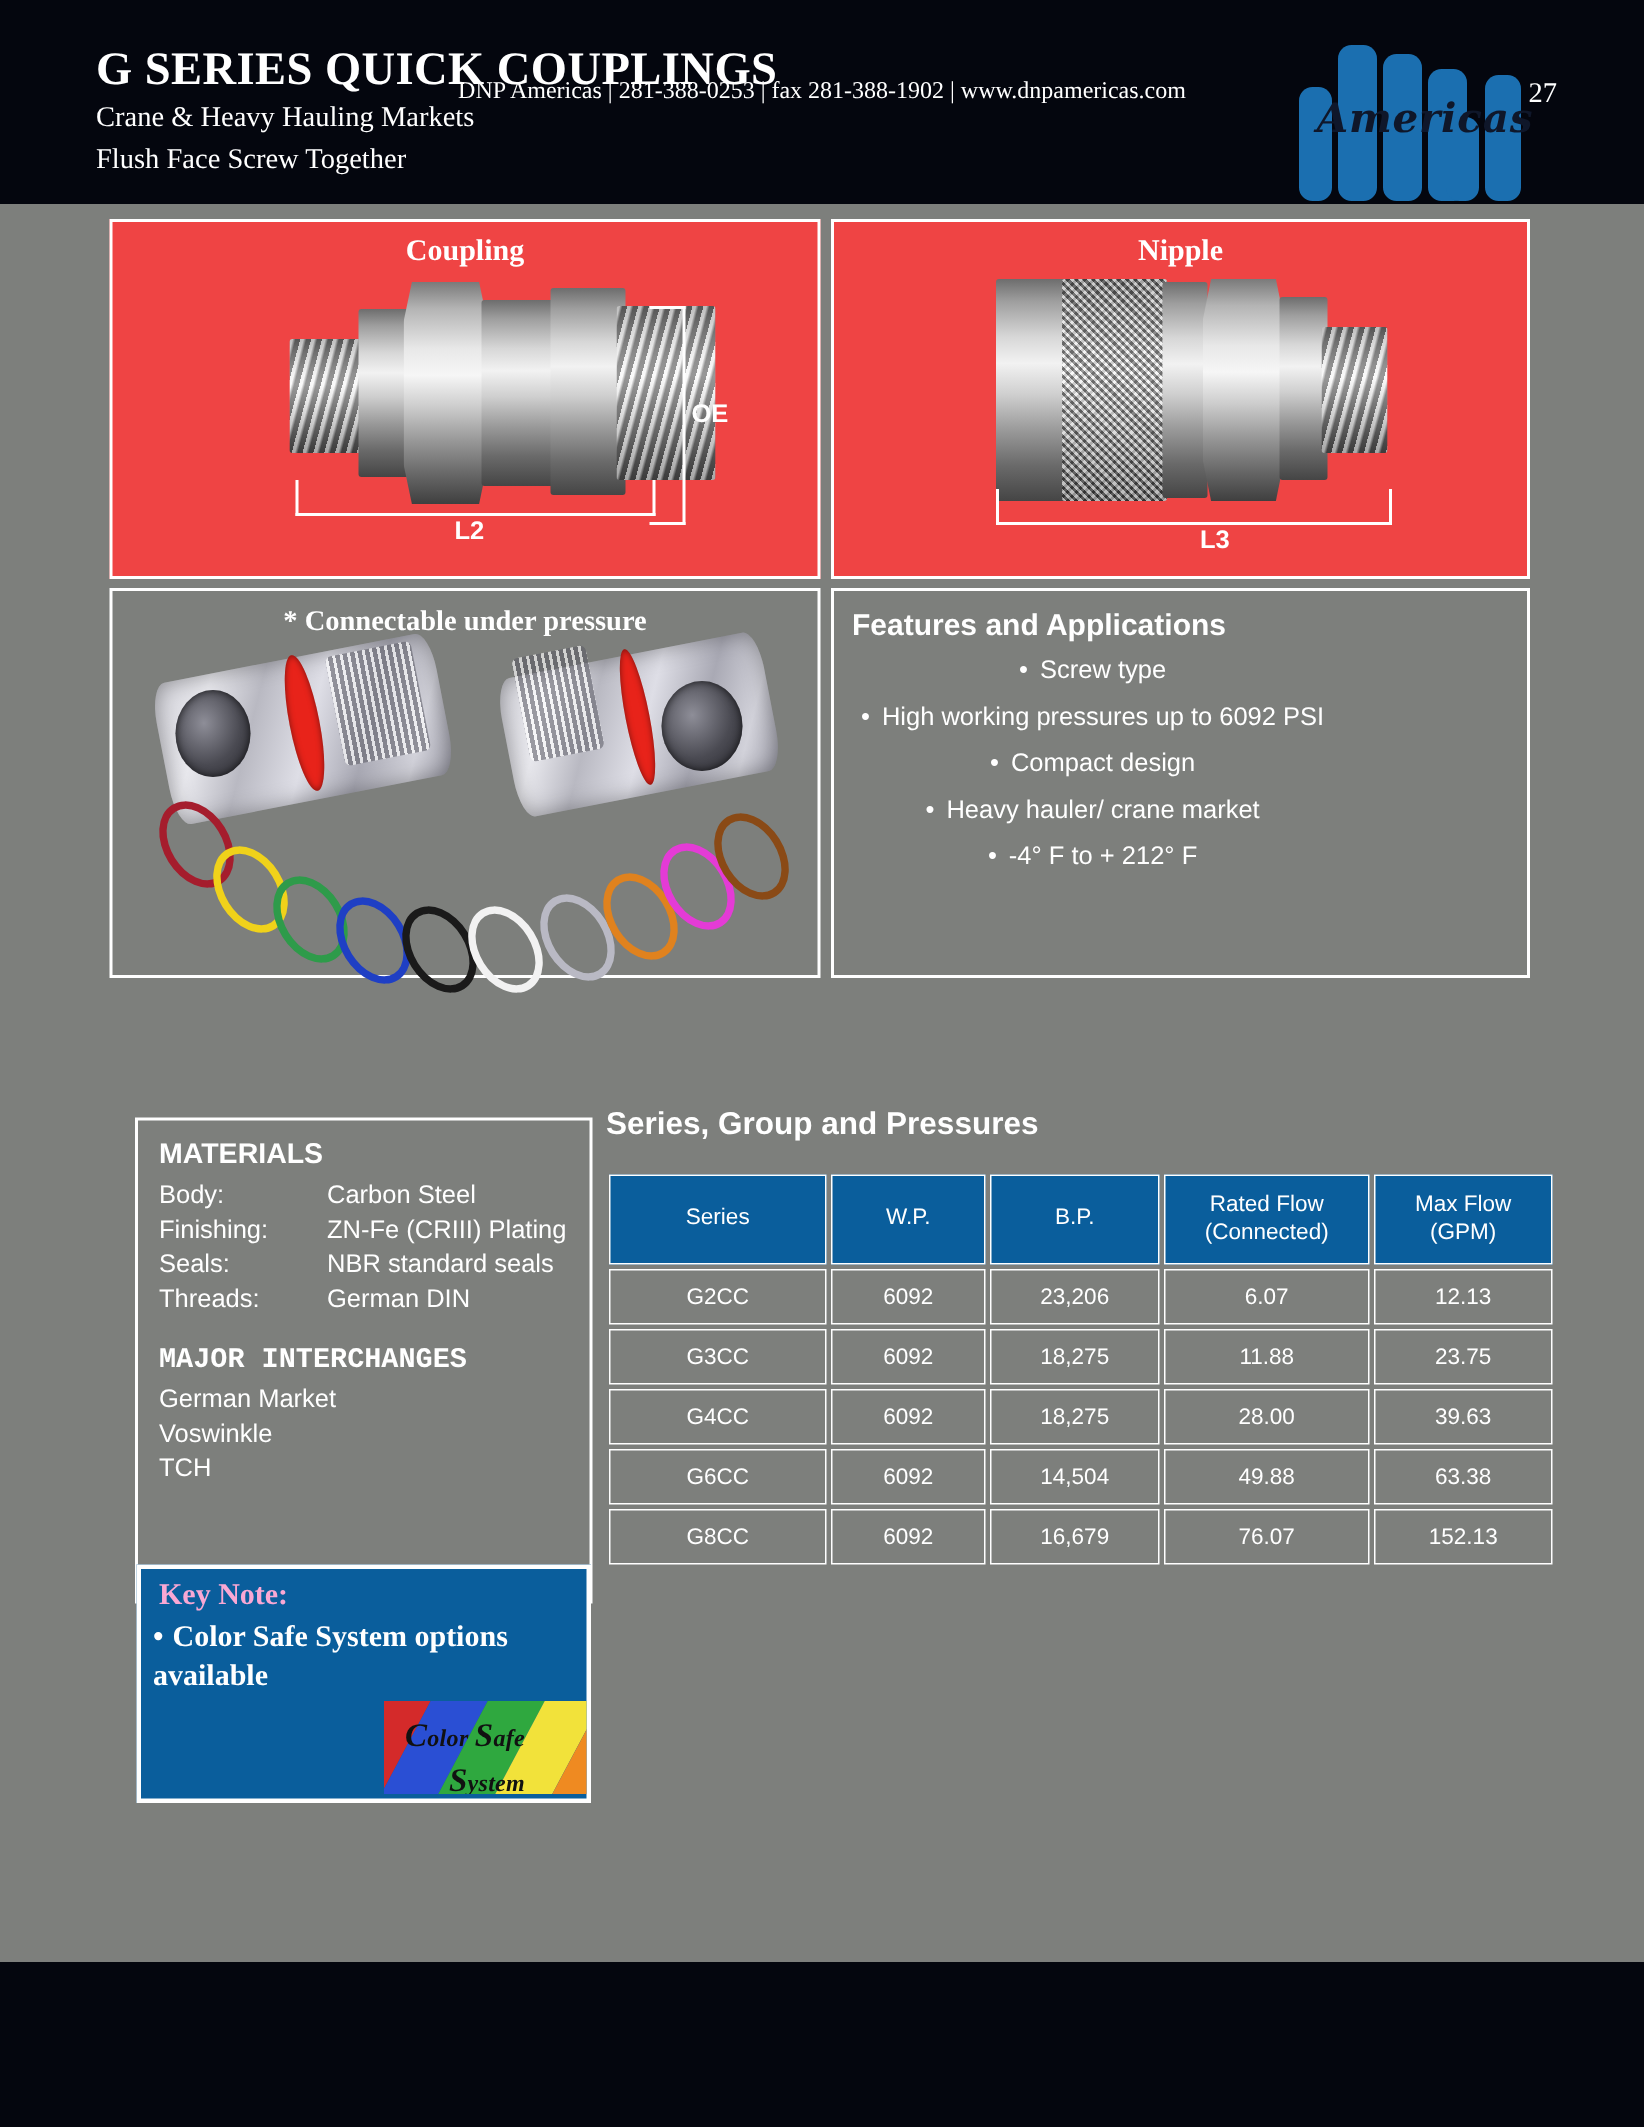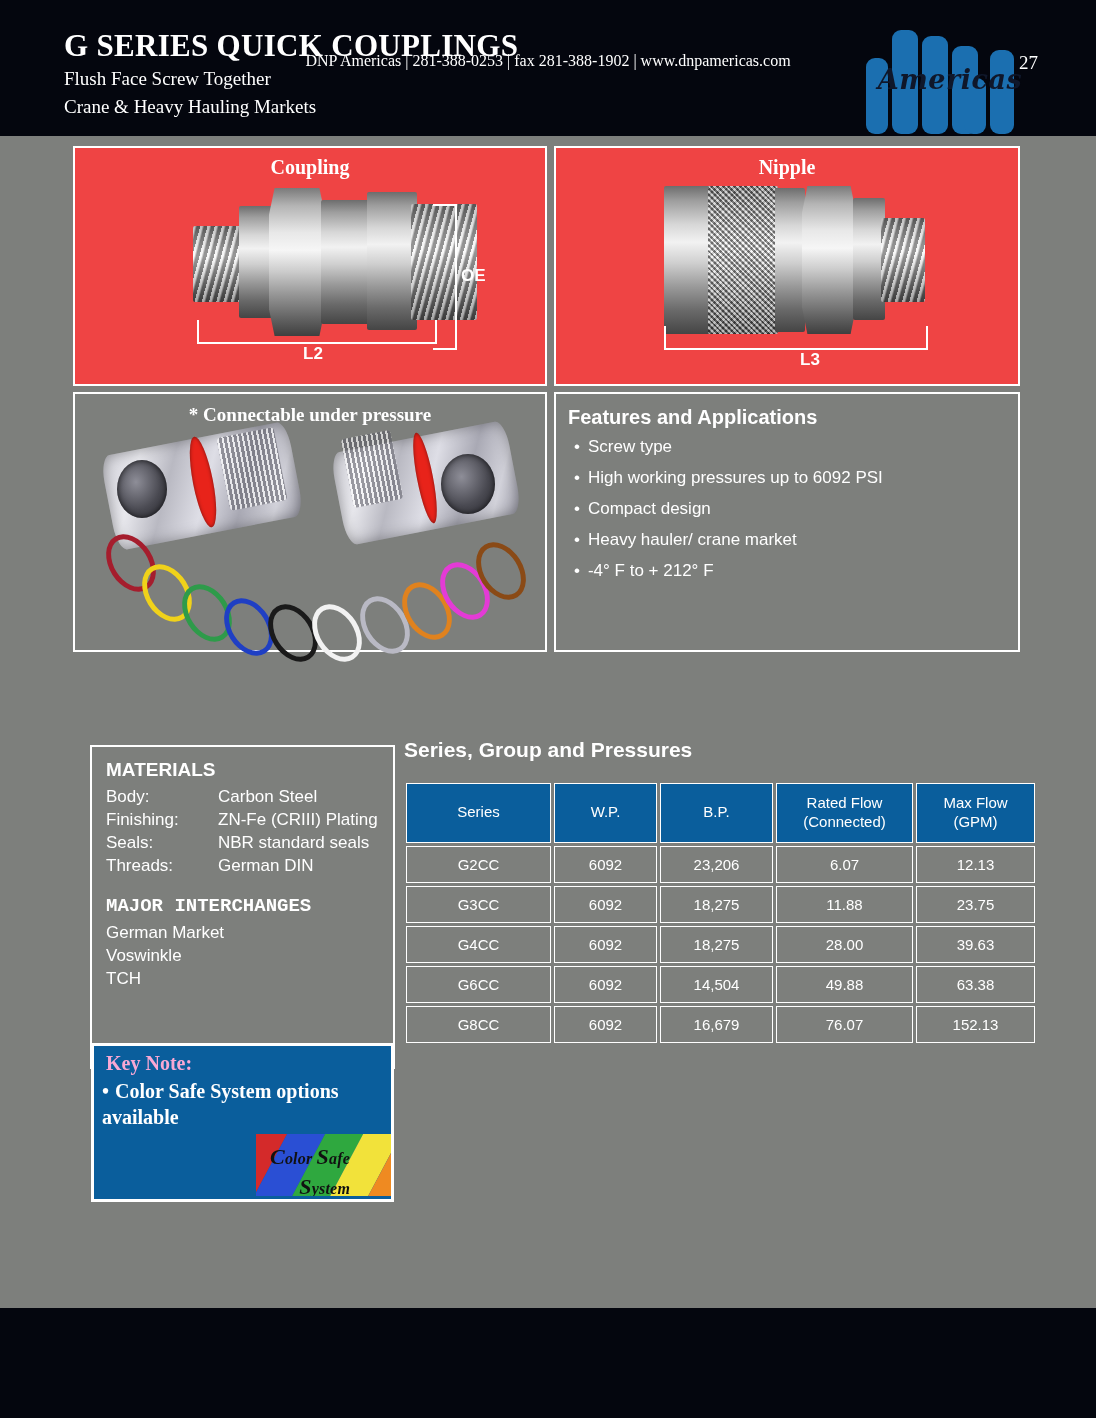--- a/index.html
+++ b/index.html
@@ -208,20 +208,21 @@
     left: 12px; top: 12px;
     color: #ffffff;
     font-size: 20px;
     font-weight: bold;
   }
   .features-list {
     position: absolute;
     left: 18px; top: 44px;
     margin: 0; padding: 0;
     list-style: none;
+    text-align: center;
   }
   .features-list li {
     color: #ffffff;
     font-size: 17px;
     line-height: 1.0;
     margin-bottom: 14px;
     white-space: nowrap;
   }
   .features-list li::before {
     content: "\2022";
@@ -370,22 +371,22 @@
 </style>
 </head>
 <body>
 
 <div id="page">
 
   <div class="header-band"></div>
 
   <div class="title-block">
     <div class="main-title">G SERIES QUICK COUPLINGS</div>
+    <div class="sub-title">Crane &amp; Heavy Hauling Markets</div>
     <div class="sub-title">Flush Face Screw Together</div>
-    <div class="sub-title">Crane &amp; Heavy Hauling Markets</div>
   </div>
 
   <div class="logo">
     <div class="bar" style="left:6px;  top:42px; width:22px; height:76px;"></div>
     <div class="bar" style="left:32px; top:14px; width:26px; height:104px;"></div>
     <div class="bar" style="left:62px; top:20px; width:26px; height:98px;"></div>
     <div class="bar" style="left:92px; top:30px; width:26px; height:88px;"></div>
     <div class="bar" style="left:104px;top:62px; width:22px; height:56px;"></div>
     <div class="bar" style="left:130px;top:34px; width:24px; height:84px;"></div>
     <div class="script">Americas</div>

